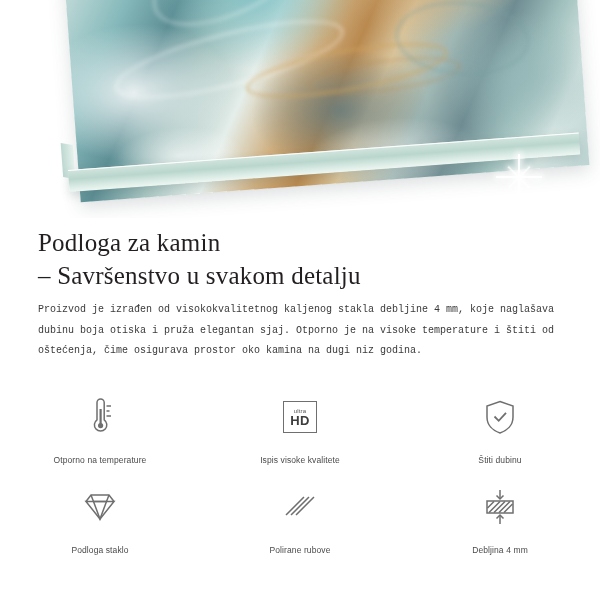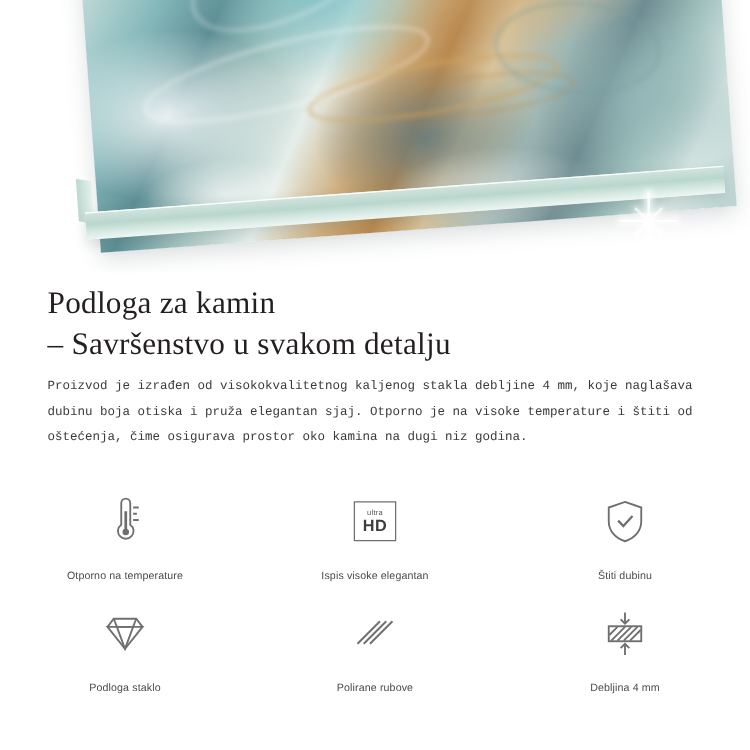--- a/index.html
+++ b/index.html
@@ -235,21 +235,21 @@
       <div class="cap">Otporno na temperature</div>
     </div>
 
     <div class="feature">
       <div class="ic">
         <div class="ultrahd">
           <span class="u">ultra</span>
           <span class="hd">HD</span>
         </div>
       </div>
-      <div class="cap">Ispis visoke elegantan</div>
+      <div class="cap">Ispis visoke kvalitete</div>
     </div>
 
     <div class="feature">
       <div class="ic">
         <svg width="38" height="42" viewBox="0 0 38 42" fill="none" stroke="#6f6f6f" stroke-width="1.5">
           <path d="M19 5.5 32 10v11c0 8-5.6 13.6-13 16-7.4-2.4-13-8-13-16V10z"></path>
           <path d="M13.5 20.5l4.2 4.3 7.3-8" stroke-width="1.8"></path>
         </svg>
       </div>
       <div class="cap">Štiti dubinu</div>

